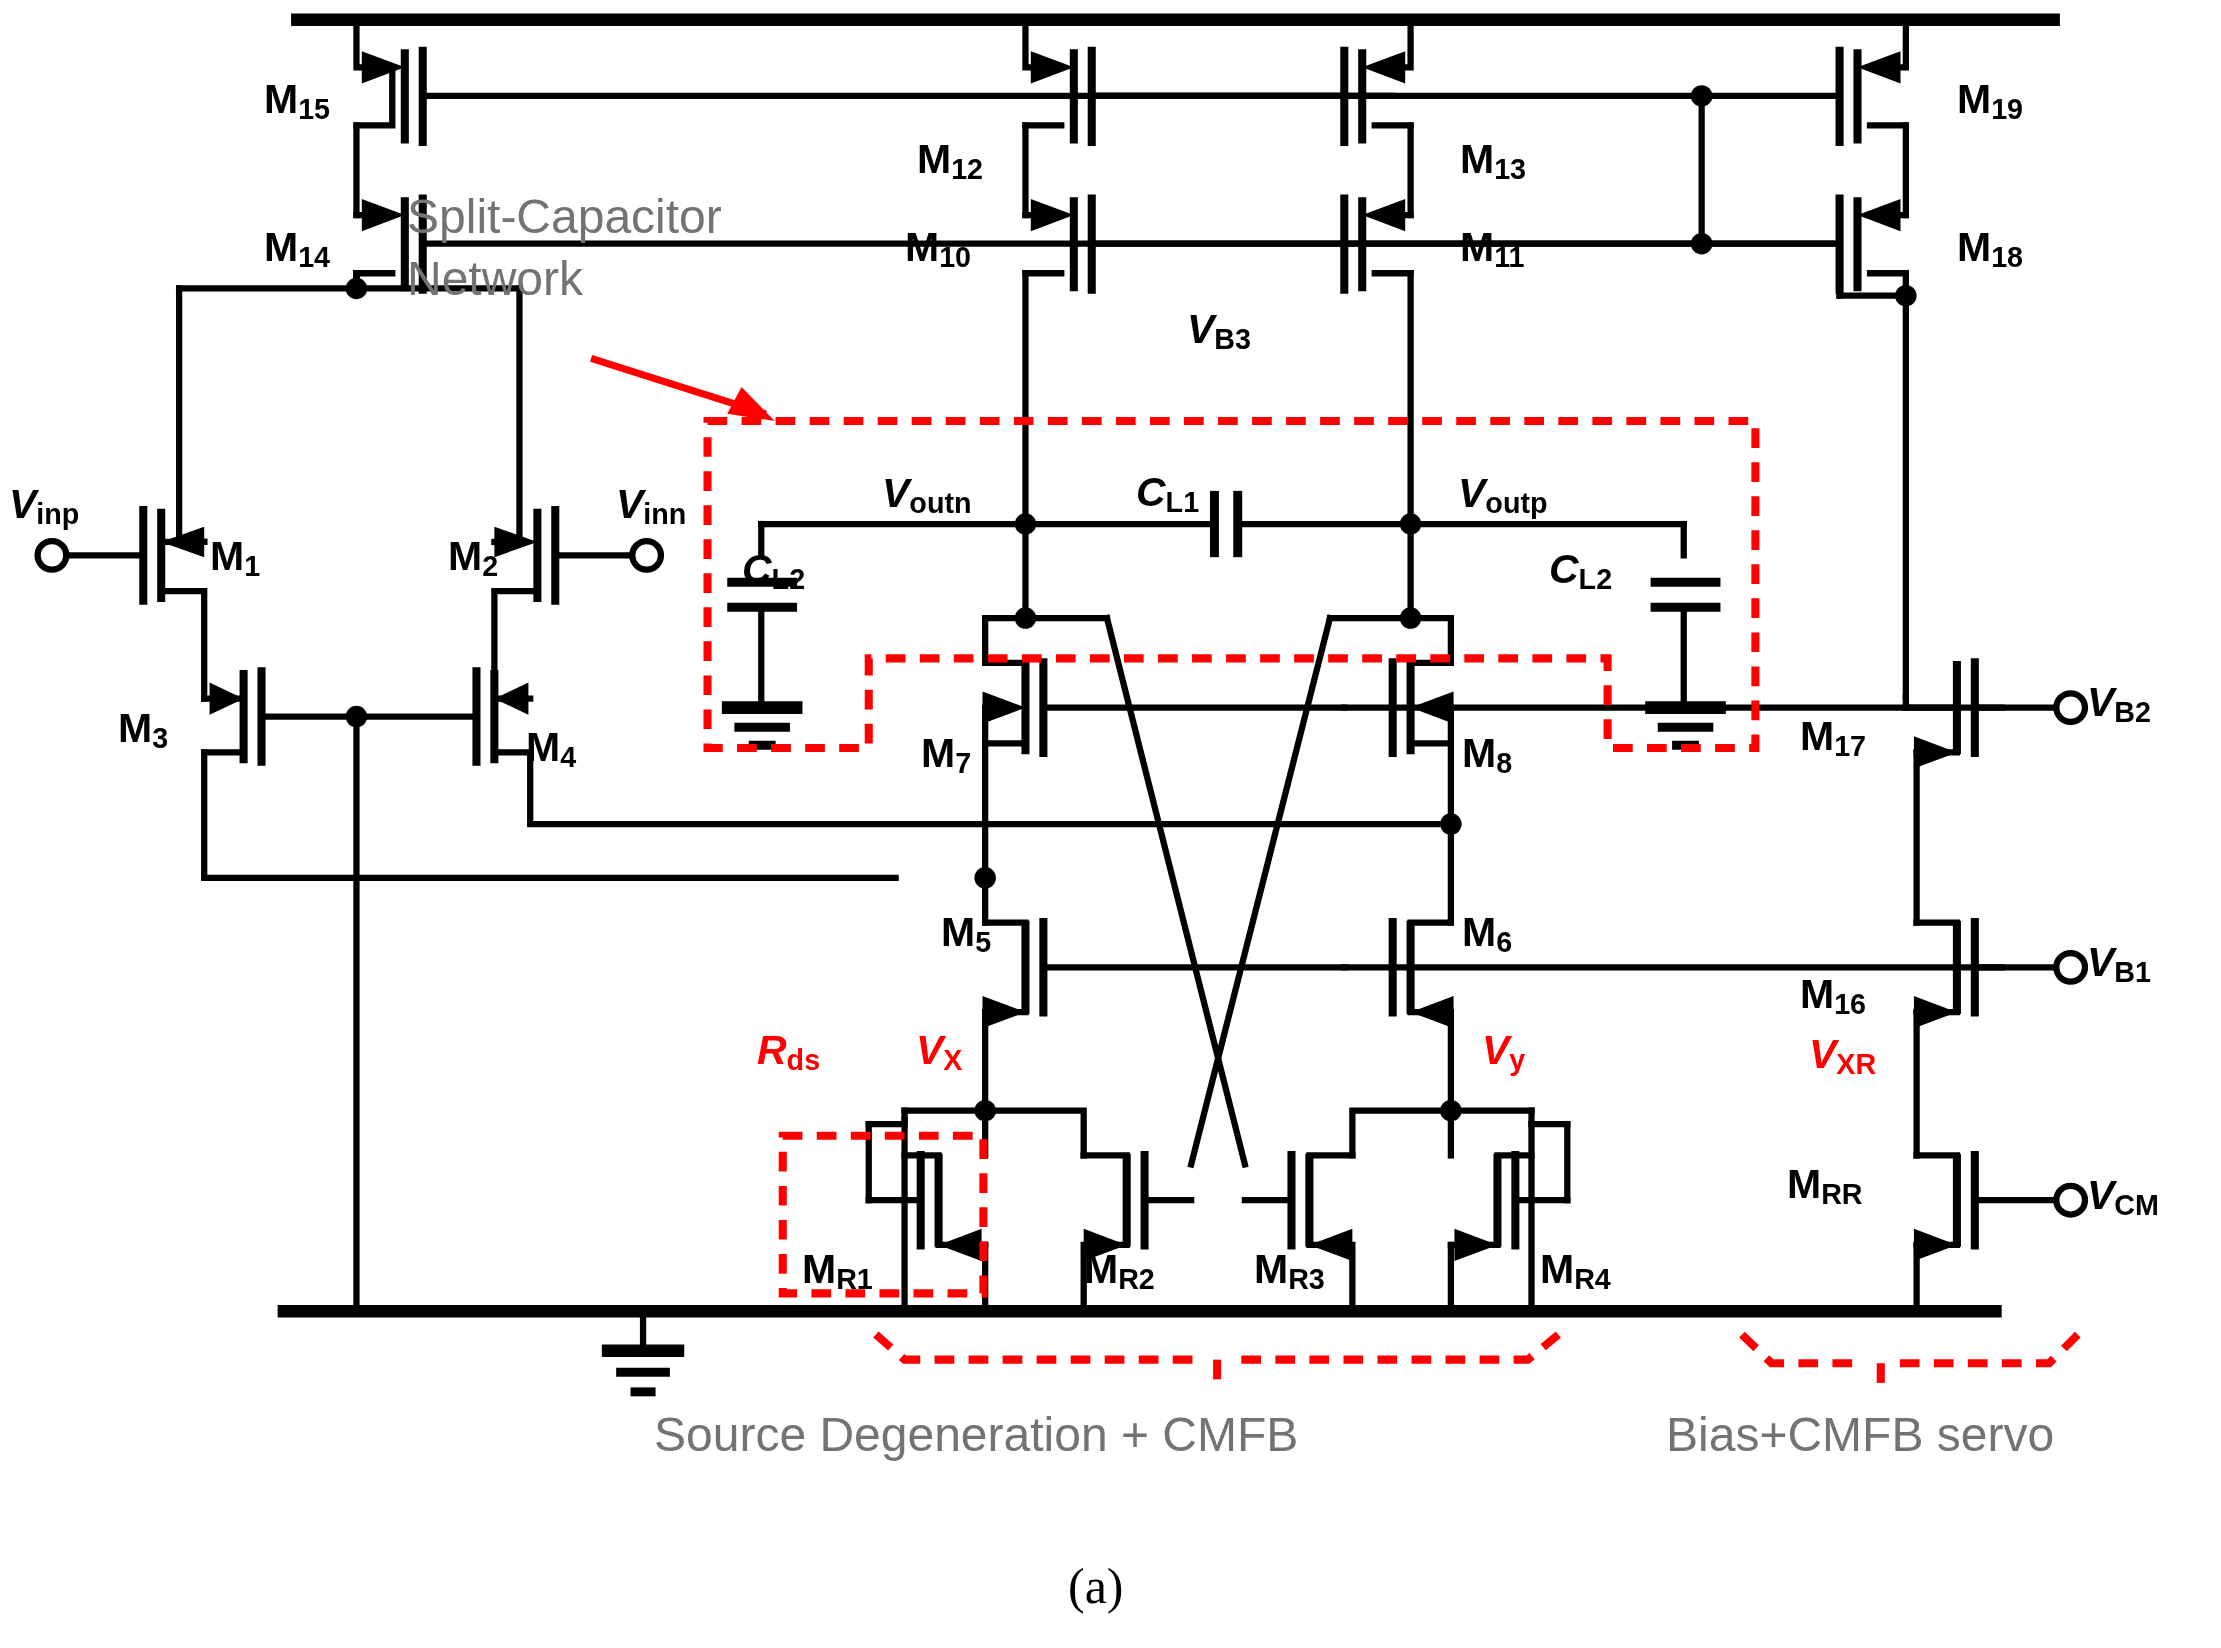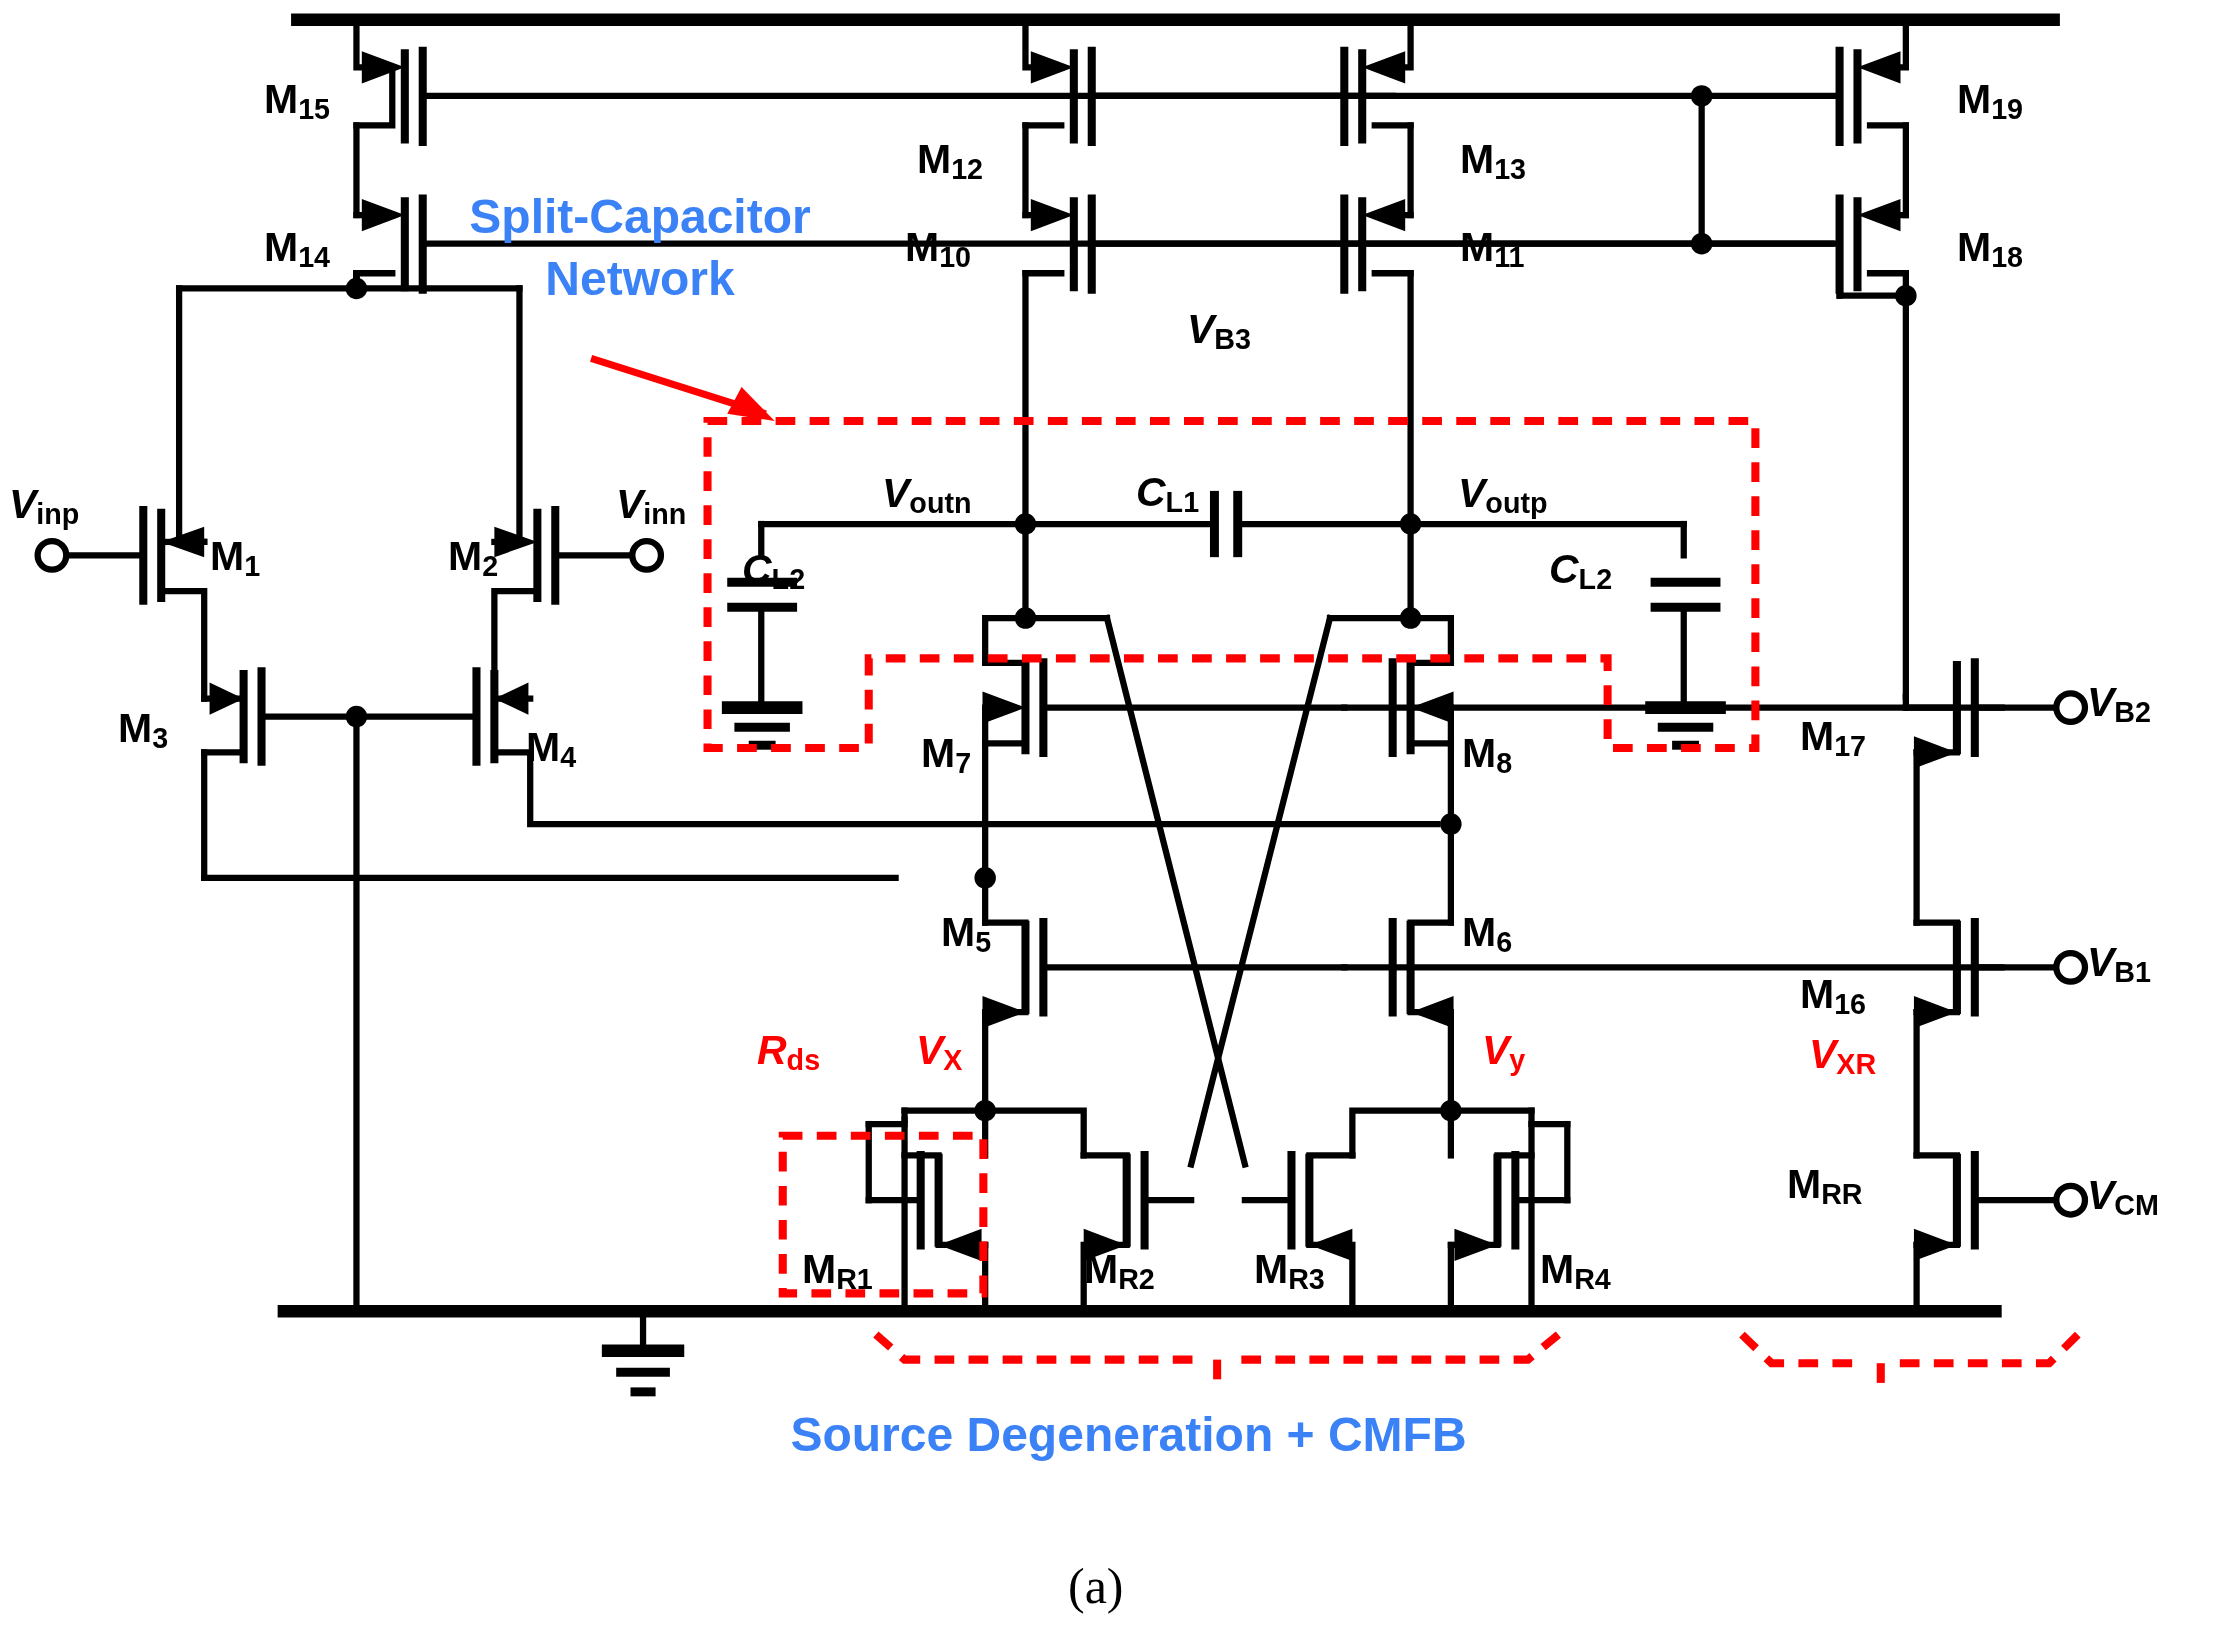--- a/index.html
+++ b/index.html
@@ -52,23 +52,22 @@
     font-size: 0.70em;
     vertical-align: -0.22em;
     font-weight: bold;
   }
   .m-lbl { font-size: 41px; }
   .v-lbl { font-size: 41px; }
   .v-lbl i { font-style: italic; }
   .red { color: #ff0000; }
   .red-big {
     font-size: 48px;
-    font-weight: bold;
-    color: #3b82f6;
-    text-align: center;
+    font-weight: normal;
+    color: #737373;
   }
   .caption {
     position: absolute;
     font-family: "Liberation Serif", serif;
     font-size: 50px;
     color: #000000;
   }
 </style>
 </head>
 <body>
@@ -434,20 +433,21 @@
       <path class="dashred" d="M 2320 1490 L 2288 1522 L 2120 1522"></path>
       <path class="dashred" d="M 2100 1522 L 2100 1558"></path>
     </g>
   </svg>
 
   <div class="lbl red-big" style="left:407px; top:193px; width:466px;">Split-Capacitor</div>
   <div class="lbl red-big" style="left:407px; top:255px; width:466px;">Network</div>
 
   <div class="lbl red-big" style="left:654px; top:1411px; width:949px;">Source Degeneration + CMFB</div>
 
+  <div class="lbl red-big" style="left:1666px; top:1411px; width:430px;">Bias+CMFB servo</div>
 
   <div class="lbl v-lbl red" style="left:757px; top:1030px; font-style:italic;"><span>R</span><sub style="font-style:normal;">ds</sub></div>
 
   <div class="lbl v-lbl red" style="left:916px; top:1030px; font-style:italic;"><span>V</span><sub style="font-style:normal;">X</sub></div>
 
   <div class="lbl v-lbl red" style="left:1482px; top:1030px; font-style:italic;"><span>V</span><sub style="font-style:normal;">y</sub></div>
 
   <div class="lbl v-lbl red" style="left:1809px; top:1034px; font-style:italic;"><span>V</span><sub style="font-style:normal;">XR</sub></div>
 
   <div class="lbl m-lbl" style="left:264px; top:79px;"><span>M</span><sub>15</sub></div>

